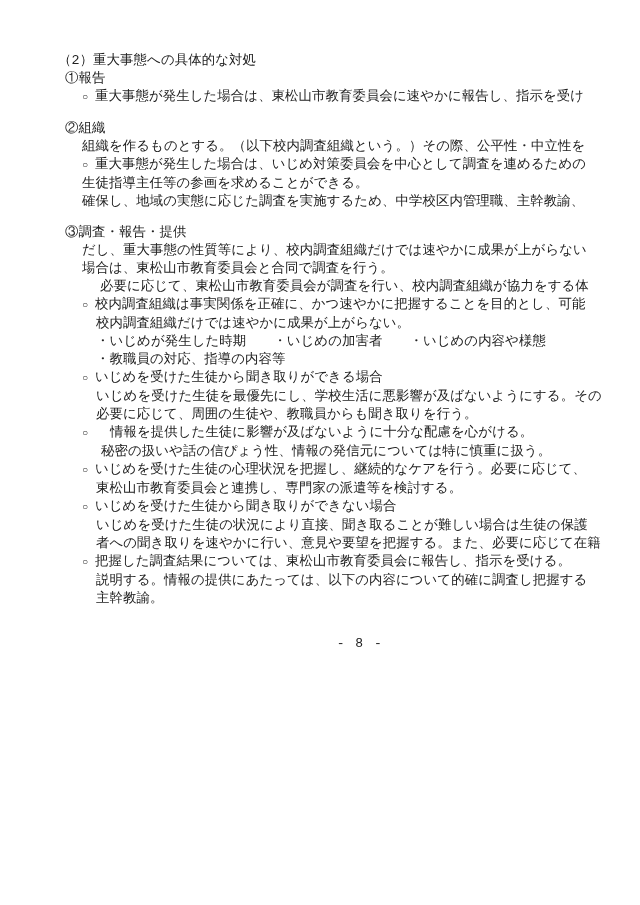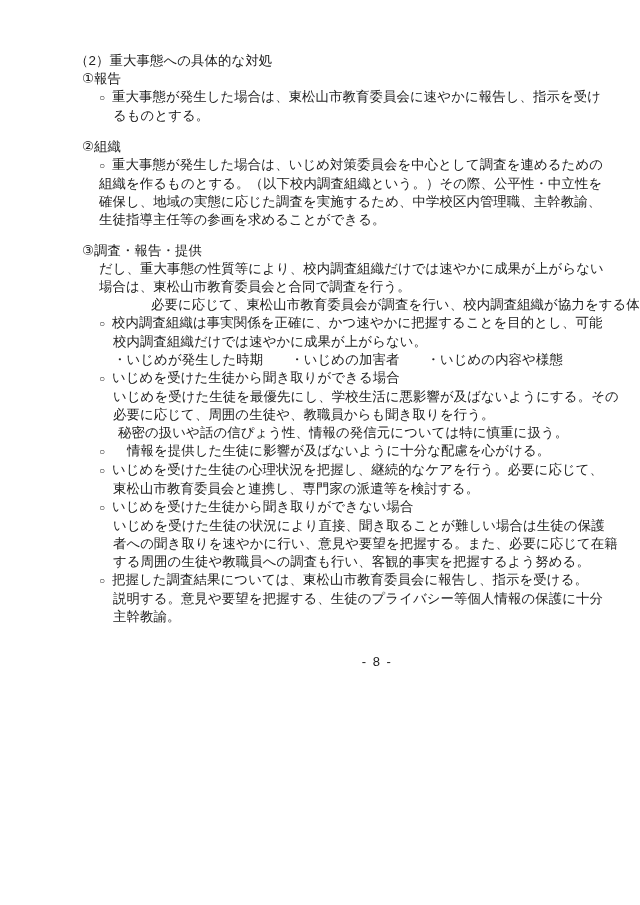--- a/index.html
+++ b/index.html
@@ -15,33 +15,34 @@
     font-size: 13.4px;
     color: #212121;
   }
   .page {
     position: relative;
     width: 640px;
     height: 905px;
     background: #ffffff;
   }
   .content {
-    padding: 52px 18px 0 75px;
+    padding: 52px 18px 0 58px;
+    font-family: Liberation Mono, monospace;
   }
   .line {
     line-height: 18px;
     white-space: nowrap;
     letter-spacing: 0.1px;
   }
   
   .i-label  { margin-left: 7px; }   
   .i-circ   { margin-left: 24px; }  
   .i-text   { margin-left: 38px; }  
   .i-sub    { margin-left: 43px; }  
-  .i-deep   { margin-left: 76px; }  
+  .i-deep   { margin-left: 42px; }  
   .bullet-line { margin-left: 24px; }
   .marker {
     display: inline-block;
     width: 13px;
     font-size: 10px;
     color: #2a2a2a;
   }
   .marker.w { width: 28px; }
   .section + .section { margin-top: 13px; }
   .para + .para { margin-top: 0; }
@@ -61,33 +62,32 @@
   <div class="content">
 
     <div class="line">（2）重大事態への具体的な対処</div>
 
     <div class="section">
       <div class="line i-label">①報告</div>
       <div class="para">
         <div class="line bullet-line">
           <span class="marker">○</span><span>重大事態が発生した場合は、東松山市教育委員会に速やかに報告し、指示を受け</span>
         </div>
-        <div class="line i-text">るものとする。</div>
       </div>
     </div>
 
     <div class="section">
       <div class="line i-label">②組織</div>
       <div class="para">
+        <div class="line i-circ">組織を作るものとする。（以下校内調査組織という。）その際、公平性・中立性を</div>
         <div class="line bullet-line">
           <span class="marker">○</span><span>重大事態が発生した場合は、いじめ対策委員会を中心として調査を連めるための</span>
         </div>
-        <div class="line i-circ">組織を作るものとする。（以下校内調査組織という。）その際、公平性・中立性を</div>
+        <div class="line i-circ">生徒指導主任等の参画を求めることができる。</div>
         <div class="line i-circ">確保し、地域の実態に応じた調査を実施するため、中学校区内管理職、主幹教諭、</div>
-        <div class="line i-circ">生徒指導主任等の参画を求めることができる。</div>
       </div>
     </div>
 
     <div class="section">
       <div class="line i-label">③調査・報告・提供</div>
 
       <div class="para">
         <div class="line i-circ">だし、重大事態の性質等により、校内調査組織だけでは速やかに成果が上がらない</div>
         <div class="line i-circ">場合は、東松山市教育委員会と合同で調査を行う。</div>
         <div class="line i-deep">必要に応じて、東松山市教育委員会が調査を行い、校内調査組織が協力をする体</div>
@@ -95,61 +95,61 @@
 
       <div class="para">
         <div class="line bullet-line">
           <span class="marker">○</span><span>校内調査組織は事実関係を正確に、かつ速やかに把握することを目的とし、可能</span>
         </div>
         <div class="line i-text">校内調査組織だけでは速やかに成果が上がらない。</div>
       </div>
 
       <div class="para">
         <div class="line i-text">・いじめが発生した時期　　・いじめの加害者　　・いじめの内容や様態</div>
+        <div class="line i-text">・教職員の対応、指導の内容等</div>
       </div>
 
       <div class="para">
         <div class="line bullet-line">
           <span class="marker">○</span><span>いじめを受けた生徒から聞き取りができる場合</span>
         </div>
         <div class="line i-text">いじめを受けた生徒を最優先にし、学校生活に悪影響が及ばないようにする。その</div>
         <div class="line i-text">必要に応じて、周囲の生徒や、教職員からも聞き取りを行う。</div>
       </div>
 
       <div class="para">
-        <div class="line i-sub">秘密の扱いや話の信ぴょう性、情報の発信元については特に慎重に扱う。</div>
         <div class="line bullet-line">
           <span class="marker w">○</span><span>情報を提供した生徒に影響が及ばないように十分な配慮を心がける。</span>
         </div>
+        <div class="line i-sub">秘密の扱いや話の信ぴょう性、情報の発信元については特に慎重に扱う。</div>
       </div>
 
       <div class="para">
         <div class="line bullet-line">
           <span class="marker">○</span><span>いじめを受けた生徒の心理状況を把握し、継続的なケアを行う。必要に応じて、</span>
         </div>
         <div class="line i-text">東松山市教育委員会と連携し、専門家の派遣等を検討する。</div>
       </div>
 
       <div class="para">
         <div class="line bullet-line">
           <span class="marker">○</span><span>いじめを受けた生徒から聞き取りができない場合</span>
         </div>
         <div class="line i-text">いじめを受けた生徒の状況により直接、聞き取ることが難しい場合は生徒の保護</div>
         <div class="line i-text">者への聞き取りを速やかに行い、意見や要望を把握する。また、必要に応じて在籍</div>
-        <div class="line i-text">する周囲の生徒や教職員への調査も行い、客観的事実を把握するよう努める。</div>
       </div>
 
       <div class="para">
         <div class="line bullet-line">
           <span class="marker">○</span><span>把握した調査結果については、東松山市教育委員会に報告し、指示を受ける。</span>
         </div>
       </div>
 
       <div class="para">
-        <div class="line i-text">説明する。意見や要望を把握する、生徒のプライバシー等個人情報の保護に十分</div>
+        <div class="line i-text">説明する。情報の提供にあたっては、以下の内容について的確に調査し把握する</div>
         <div class="line i-text">主幹教諭。</div>
       </div>
 
     </div>
 
     <div class="footer">- 8 -</div>
   </div>
 </div>
 
 </body></html>

